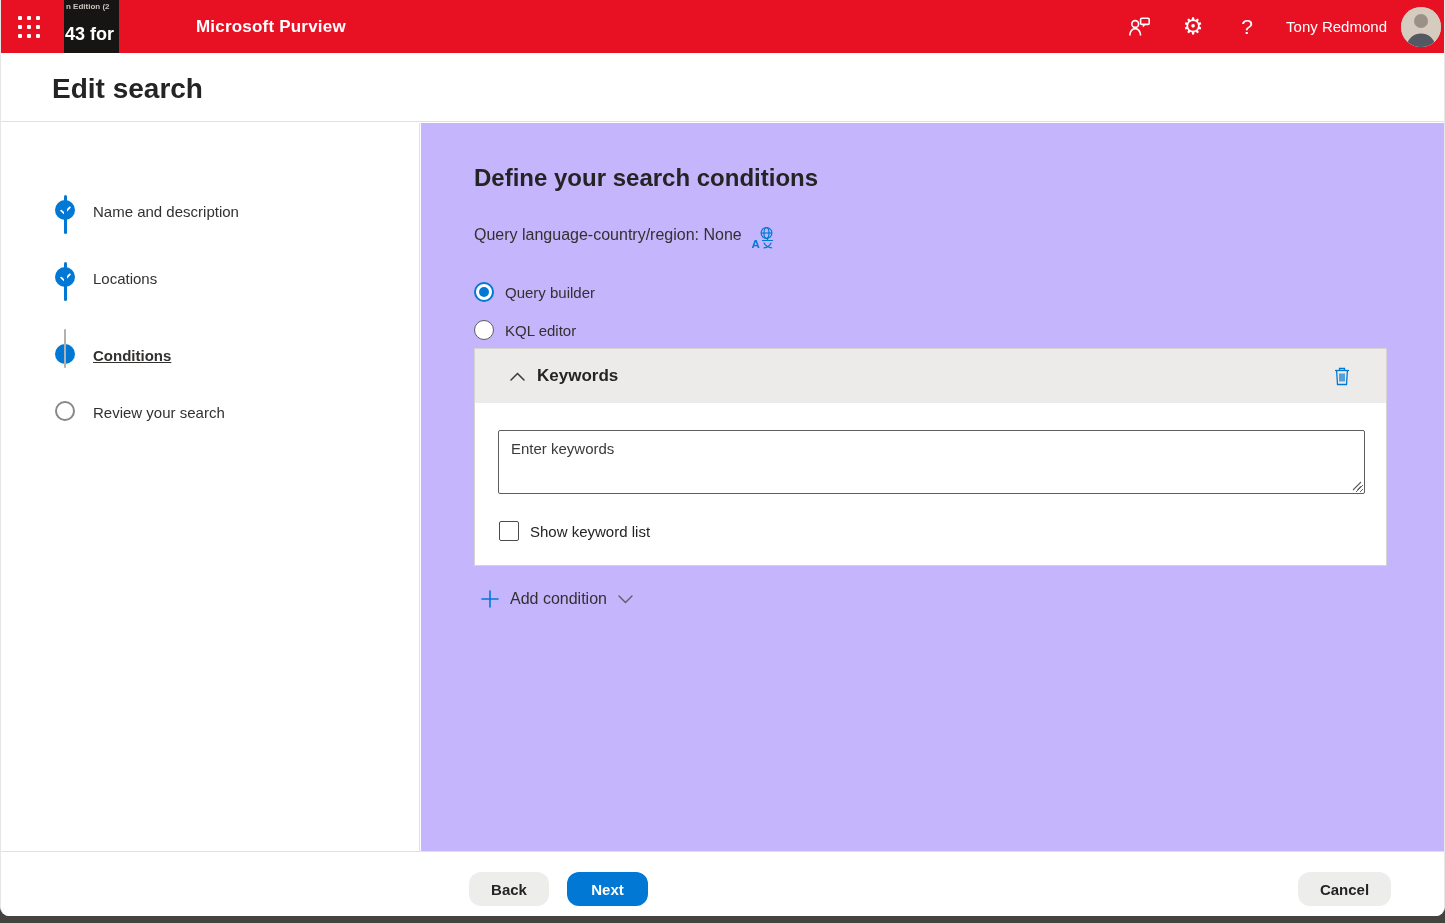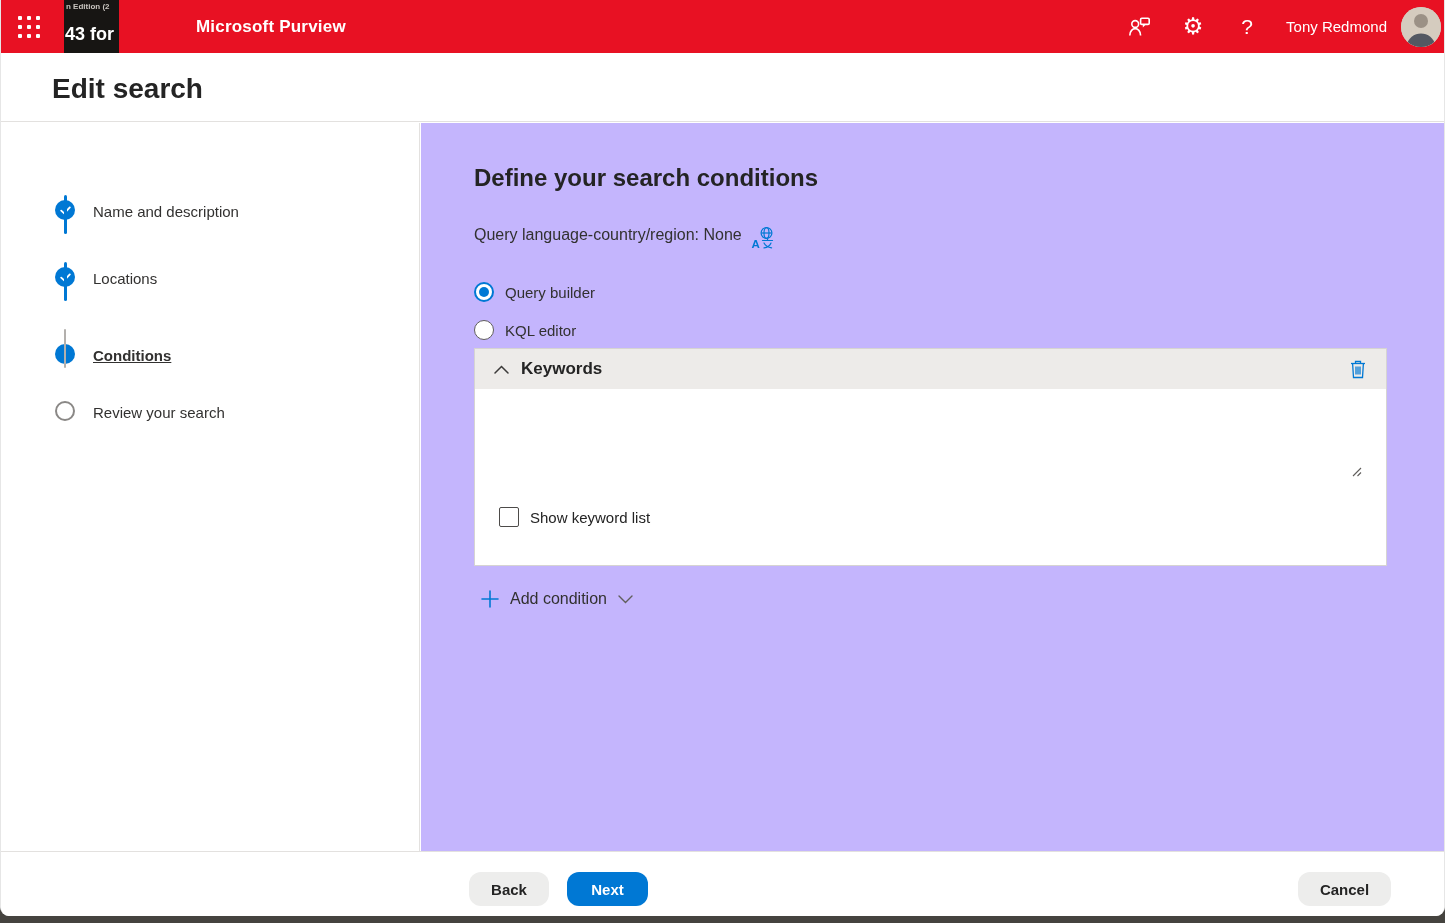--- a/index.html
+++ b/index.html
@@ -77,21 +77,21 @@
     content:""; position:absolute; left:50%; top:50%; width:10px; height:10px;
     transform:translate(-50%,-50%); border-radius:50%; background:#0078d4;
   }
   .radio-row .lbl{ font-size:15px; color:#323130; }
   
   .panel{
     position:absolute; left:53px; top:225px; width:913px; height:218px;
     border:1px solid #d6d4d2; background:#fff;
   }
   .panel-head{
-    height:40px; background:#edebe9; display:flex; align-items:center; padding:0 14px;
+    height:54px; background:#edebe9; display:flex; align-items:center; padding:0 30px;
   }
   .chev-btn{ width:24px; height:24px; display:flex; align-items:center; justify-content:center; cursor:pointer; }
   .panel-title{ font-size:17px; font-weight:700; color:#242424; margin-left:8px; }
   .trash-btn{ margin-left:auto; width:28px; height:28px; display:flex; align-items:center; justify-content:center; cursor:pointer; }
   .panel-body{ position:relative; height:163px; }
   .kw-textarea{
     position:absolute; left:23px; top:27px; width:867px; height:64px;
     border:1px solid #605e5c; border-radius:2px; resize:both;
     font-family:"Liberation Sans","DejaVu Sans",sans-serif; font-size:15px;
     padding:9px 12px; color:#242424; outline:none;
@@ -251,20 +251,21 @@
             <path d="M5.5 3.2 v-1.7 h5 v1.7"></path>
             <path d="M1 3.5 h14"></path>
             <path d="M2.6 3.5 l0.9 14 h9 l0.9-14"></path>
             <line x1="6" y1="6.5" x2="6" y2="14.5"></line>
             <line x1="8" y1="6.5" x2="8" y2="14.5"></line>
             <line x1="10" y1="6.5" x2="10" y2="14.5"></line>
           </svg>
         </span>
       </div>
       <div class="panel-body">
+        <textarea class="kw-textarea" placeholder="Enter keywords" style=""></textarea>
         <svg class="resize-grip" width="11" height="11" viewBox="0 0 11 11">
           <path d="M10 2 L2 10 M10 6.5 L6.5 10" stroke="#605e5c" stroke-width="1.1"></path>
         </svg>
         <div class="chk-row">
           <span class="checkbox"></span>
           <span class="lbl">Show keyword list</span>
         </div>
       </div>
     </section>
 

